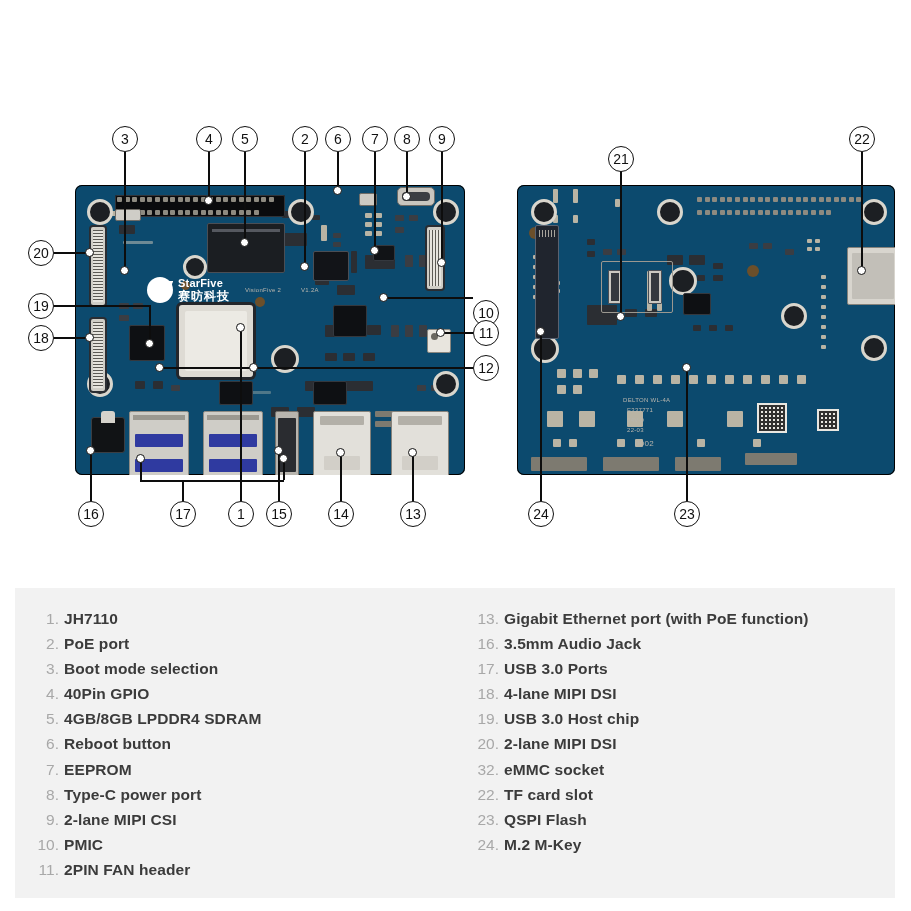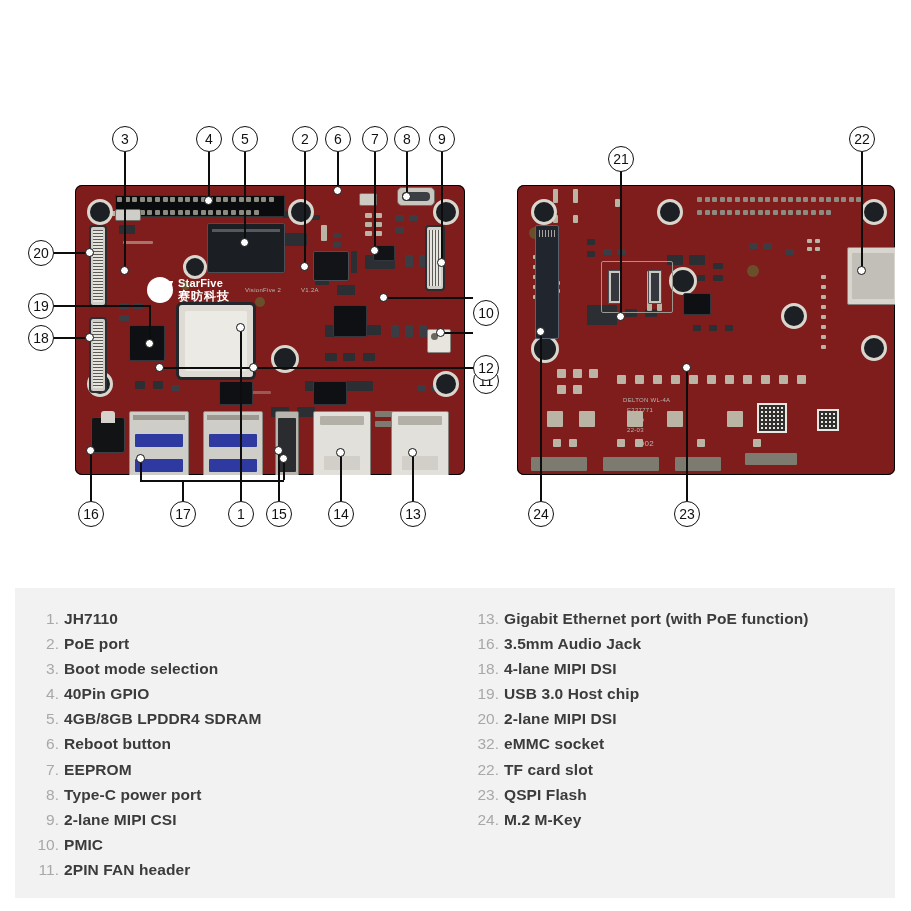--- a/index.html
+++ b/index.html
@@ -19,21 +19,21 @@
     letter-spacing:0.5px;
     font-family:"Liberation Sans","DejaVu Sans",sans-serif;
   }
 
   
   .figure{position:absolute;left:0;top:110px;width:911px;height:440px;}
 
   
   .board{
     position:absolute;
-    background:#7f1d1d;
+    background:#0c4a6e;
     border-radius:7px;
     box-shadow:0 0 0 1px #000 inset;
     overflow:hidden;
   }
   .board-front{left:75px;top:75px;width:390px;height:290px;}
   .board-back{left:517px;top:75px;width:378px;height:290px;}
 
   .pcb-tex{position:absolute;inset:0;}
   .pcb-tex i{position:absolute;display:block;background:#2b2e33;border-radius:1px;}
   .pcb-tex .pad{background:#b9b4a4;}
@@ -588,21 +588,21 @@
     <div class="dot" style="left:145px;top:229px;"></div>
 
     <div class="callout" style="left:28px;top:215px;">18</div>
     <div class="lead h" style="left:54px;top:227px;width:34px;"></div>
     <div class="dot" style="left:85px;top:223px;"></div>
 
     <div class="callout" style="left:473px;top:190px;">10</div>
     <div class="lead h" style="left:383px;top:187px;width:90px;"></div>
     <div class="dot" style="left:379px;top:183px;"></div>
 
-    <div class="callout" style="left:473px;top:210px;margin-top:48px;">11</div>
+    <div class="callout" style="left:473px;top:210px;">11</div>
     <div class="lead h" style="left:440px;top:222px;width:33px;"></div>
     <div class="dot" style="left:436px;top:218px;"></div>
 
     <div class="callout" style="left:473px;top:245px;">12</div>
     <div class="lead h" style="left:155px;top:257px;width:318px;"></div>
     <div class="dot" style="left:155px;top:253px;"></div>
     <div class="dot" style="left:249px;top:253px;"></div>
 
     <div class="callout" style="left:78px;top:391px;">16</div>
     <div class="lead v" style="left:90px;top:340px;height:51px;"></div>
@@ -701,20 +701,24 @@
       <div class="col right">
         <div class="li">
             <span class="num">13.</span>
             <span class="lbl">Gigabit Ethernet port (with PoE function)</span>
           </div>
         <div class="li">
             <span class="num">16.</span>
             <span class="lbl">3.5mm Audio Jack</span>
           </div>
         <div class="li">
+            <span class="num">17.</span>
+            <span class="lbl">USB 3.0 Ports</span>
+          </div>
+        <div class="li">
             <span class="num">18.</span>
             <span class="lbl">4-lane MIPI DSI</span>
           </div>
         <div class="li">
             <span class="num">19.</span>
             <span class="lbl">USB 3.0 Host chip</span>
           </div>
         <div class="li">
             <span class="num">20.</span>
             <span class="lbl">2-lane MIPI DSI</span>

